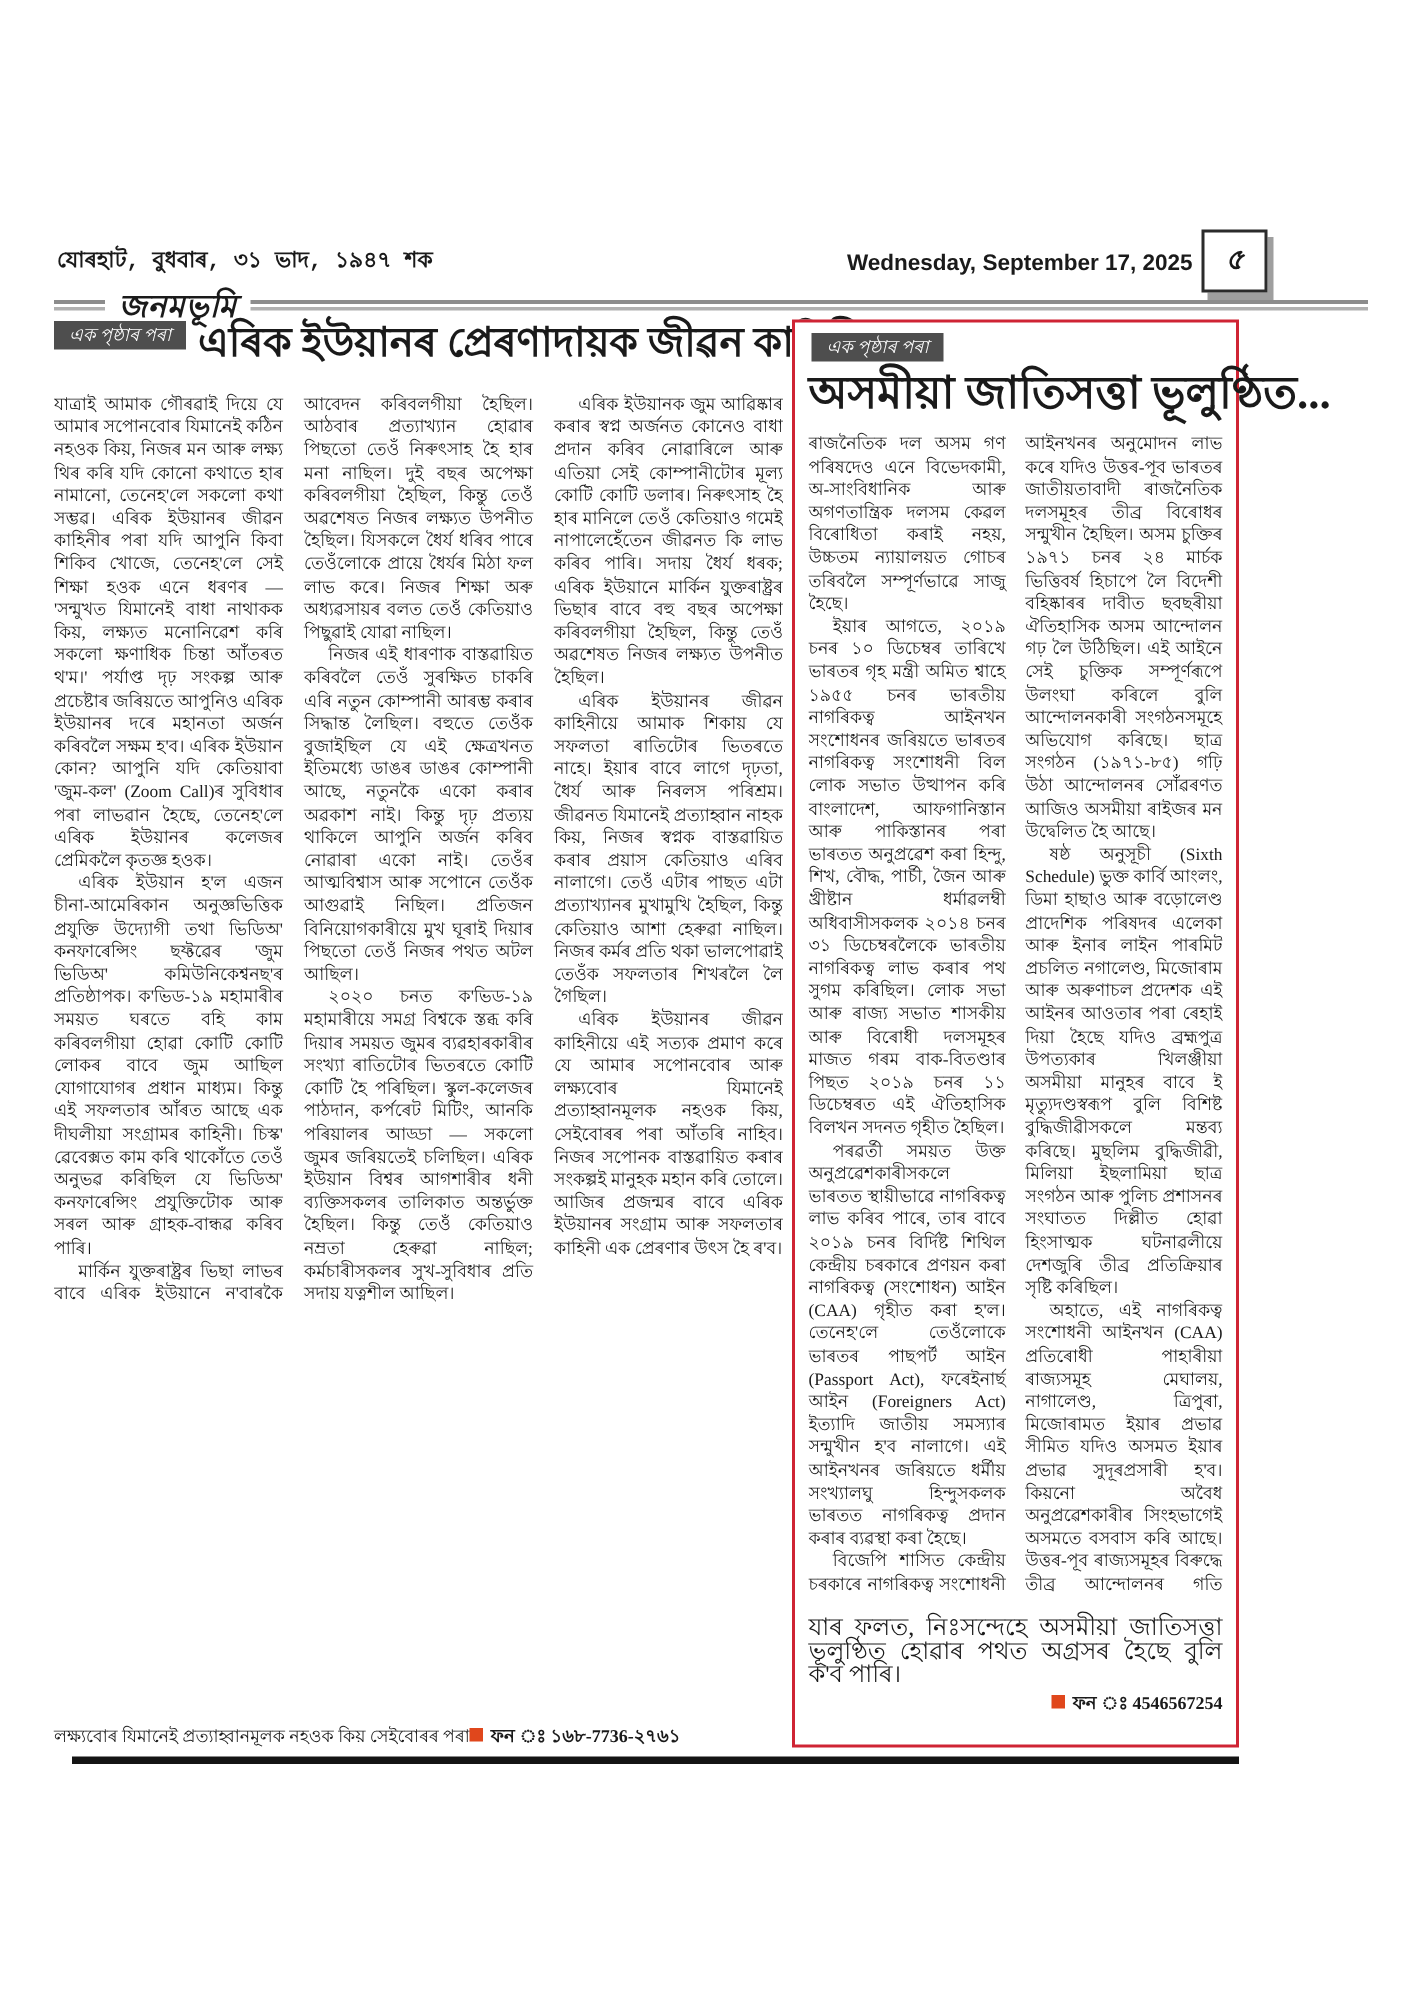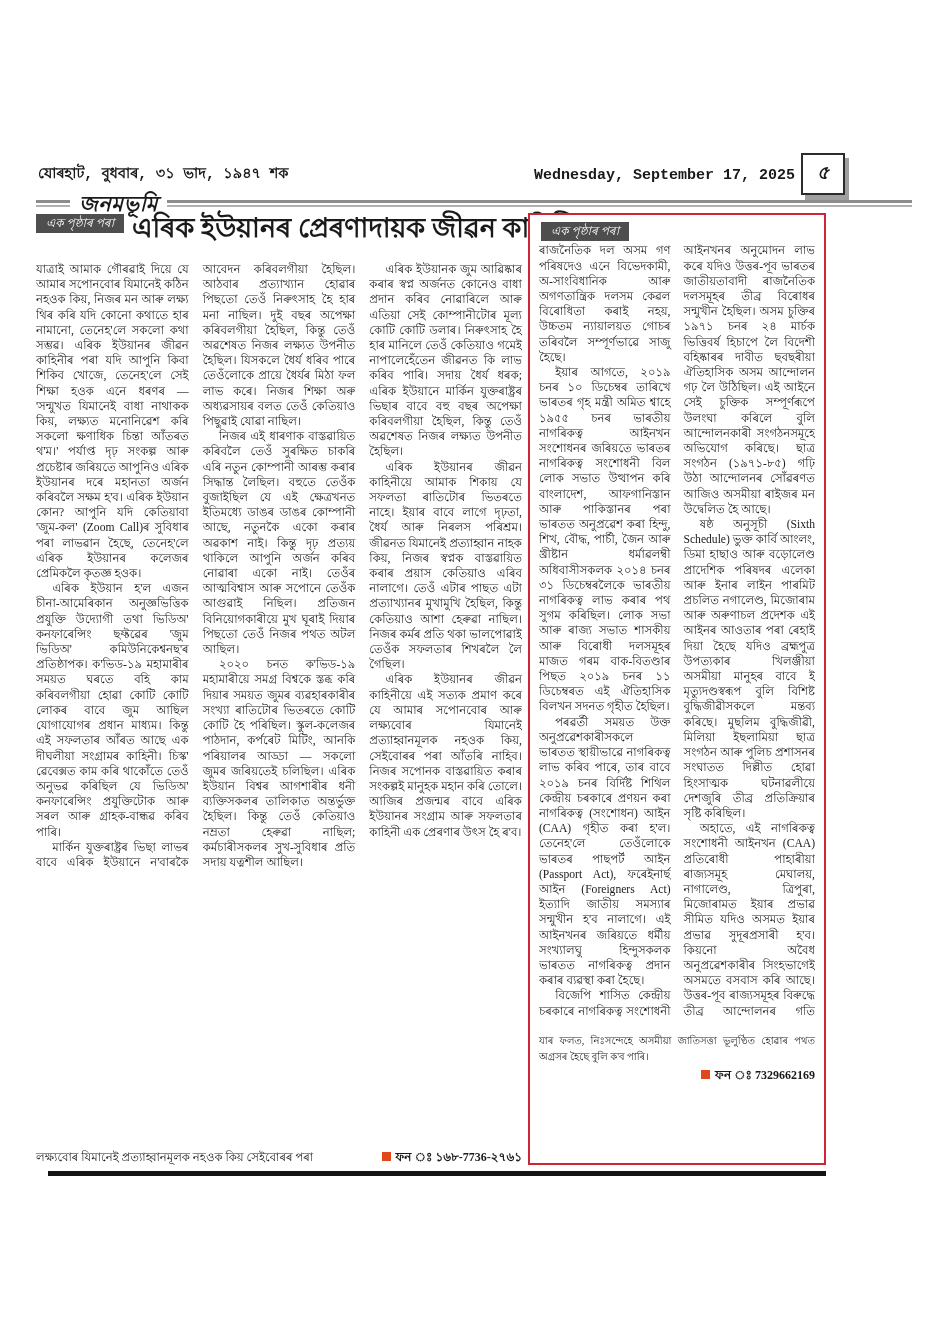--- a/index.html
+++ b/index.html
@@ -14,21 +14,21 @@
   body{
     width:945px;height:1337px;position:relative;overflow:hidden;
     font-family:"Liberation Serif","DejaVu Serif",serif;color:var(--ink);
   }
   
   .dateline-left{
     position:absolute;left:38px;top:162px;font-size:14.5px;font-weight:bold;font-family:Liberation Mono, monospace;
   }
   .dateline-right{
     position:absolute;right:150px;top:167px;font-size:15px;font-weight:bold;
-    font-family:Liberation Mono, monospace;
+    font-family:Liberation Sans, sans-serif;
   }
   .page-number-box{
     position:absolute;left:801px;top:153px;width:44px;height:42px;
     border:2px solid #2b2b2b;background:#fff;box-shadow:4px 5px 0 #9f9f9f;
     display:flex;align-items:center;justify-content:center;
     font-size:19px;font-weight:bold;font-style:italic;
   }
   .header-rule{
     position:absolute;left:36px;top:200px;width:876px;height:7px;
     background:linear-gradient(#8c8c8c 0 2.5px,#ffffff 2.5px 4.5px,#b0b0b0 4.5px 7px);
@@ -60,38 +60,38 @@
   .article-left h1{
     font-size:27px;font-weight:bold;text-align:center;padding-left:96px;
     line-height:1.25;white-space:nowrap;
   }
   .article-left .body-cols{
     margin-top:6px;height:878px;overflow:hidden;
     column-count:3;column-gap:14px;
   }
   .article-left .foot{
     position:absolute;left:0;bottom:0;width:100%;background:#fff;
-    display:flex;justify-content:space-between;align-items:baseline;
+    display:flex;align-items:baseline;
   }
   .article-left .closing{font-size:11.6px;line-height:15px;}
   
   .article-right{
     position:absolute;left:528px;top:213px;width:298px;height:952px;
     border:2px solid var(--accent-red);padding:5px 9px 8px;background:#fff;
   }
   .article-right .tag{margin:2px 0 2px 2px;}
   .article-right h1{
     font-size:30px;font-weight:bold;line-height:1.2;margin:2px 0 7px;
     white-space:nowrap;
   }
   .article-right .body-cols{
     height:788px;overflow:hidden;column-count:2;column-gap:13px;
   }
   .article-right .closing{
-    font-size:10px;line-height:15.2px;text-align:justify;margin-top:2px;
+    font-size:16px;line-height:15.2px;text-align:justify;margin-top:2px;
   }
   .article-right .phone-row{display:block;text-align:right;margin-top:2px;}
   
   .bottom-rule{
     position:absolute;left:48px;top:1171px;width:778px;height:5px;background:#141414;
   }
 </style>
 </head>
 <body>
 
@@ -119,25 +119,26 @@
       <p>এৰিক ইউয়ানৰ জীৱন কাহিনীয়ে এই সত্যক প্ৰমাণ কৰে যে আমাৰ সপোনবোৰ আৰু লক্ষ্যবোৰ যিমানেই প্ৰত্যাহ্বানমূলক নহওক কিয়, সেইবোৰৰ পৰা আঁতৰি নাহিব। নিজৰ সপোনক বাস্তৱায়িত কৰাৰ সংকল্পই মানুহক মহান কৰি তোলে। আজিৰ প্ৰজন্মৰ বাবে এৰিক ইউয়ানৰ সংগ্ৰাম আৰু সফলতাৰ কাহিনী এক প্ৰেৰণাৰ উৎস হৈ ৰ'ব।</p>
     </div>
   <div class="foot">
     <span class="closing">লক্ষ্যবোৰ যিমানেই প্ৰত্যাহ্বানমূলক নহওক কিয় সেইবোৰৰ পৰা</span>
     <span class="phone-row"><span class="sq"></span><span>ফন ঃ ১৬৮-7736-২৭৬১</span></span>
   </div>
 </div>
 
 <div class="article-right">
   <span class="tag">এক পৃষ্ঠাৰ পৰা</span>
+  <h1>অসমীয়া জাতিসত্তা ভূলুণ্ঠিত...</h1>
   <div class="body-cols">
       <p>ৰাজনৈতিক দল অসম গণ পৰিষদেও এনে বিভেদকামী, অ-সাংবিধানিক আৰু অগণতান্ত্ৰিক দলসম কেৱল বিৰোধিতা কৰাই নহয়, উচ্চতম ন্যায়ালয়ত গোচৰ তৰিবলৈ সম্পূৰ্ণভাৱে সাজু হৈছে।</p>
       <p>ইয়াৰ আগতে, ২০১৯ চনৰ ১০ ডিচেম্বৰ তাৰিখে ভাৰতৰ গৃহ মন্ত্ৰী অমিত শ্বাহে ১৯৫৫ চনৰ ভাৰতীয় নাগৰিকত্ব আইনখন সংশোধনৰ জৰিয়তে ভাৰতৰ নাগৰিকত্ব সংশোধনী বিল লোক সভাত উত্থাপন কৰি বাংলাদেশ, আফগানিস্তান আৰু পাকিস্তানৰ পৰা ভাৰতত অনুপ্ৰৱেশ কৰা হিন্দু, শিখ, বৌদ্ধ, পাৰ্চী, জৈন আৰু খ্ৰীষ্টান ধৰ্মাৱলম্বী অধিবাসীসকলক ২০১৪ চনৰ ৩১ ডিচেম্বৰলৈকে ভাৰতীয় নাগৰিকত্ব লাভ কৰাৰ পথ সুগম কৰিছিল। লোক সভা আৰু ৰাজ্য সভাত শাসকীয় আৰু বিৰোধী দলসমূহৰ মাজত গৰম বাক-বিতণ্ডাৰ পিছত ২০১৯ চনৰ ১১ ডিচেম্বৰত এই ঐতিহাসিক বিলখন সদনত গৃহীত হৈছিল।</p>
       <p>পৰৱৰ্তী সময়ত উক্ত অনুপ্ৰৱেশকাৰীসকলে ভাৰতত স্থায়ীভাৱে নাগৰিকত্ব লাভ কৰিব পাৰে, তাৰ বাবে ২০১৯ চনৰ বিৰ্দিষ্ট শিথিল কেন্দ্ৰীয় চৰকাৰে প্ৰণয়ন কৰা নাগৰিকত্ব (সংশোধন) আইন (CAA) গৃহীত কৰা হ'ল। তেনেহ'লে তেওঁলোকে ভাৰতৰ পাছপৰ্ট আইন (Passport Act), ফৰেইনাৰ্ছ আইন (Foreigners Act) ইত্যাদি জাতীয় সমস্যাৰ সন্মুখীন হ'ব নালাগে। এই আইনখনৰ জৰিয়তে ধৰ্মীয় সংখ্যালঘু হিন্দুসকলক ভাৰতত নাগৰিকত্ব প্ৰদান কৰাৰ ব্যৱস্থা কৰা হৈছে।</p>
       <p>বিজেপি শাসিত কেন্দ্ৰীয় চৰকাৰে নাগৰিকত্ব সংশোধনী আইনখনৰ অনুমোদন লাভ কৰে যদিও উত্তৰ-পূব ভাৰতৰ জাতীয়তাবাদী ৰাজনৈতিক দলসমূহৰ তীব্ৰ বিৰোধৰ সন্মুখীন হৈছিল। অসম চুক্তিৰ ১৯৭১ চনৰ ২৪ মাৰ্চক ভিত্তিবৰ্ষ হিচাপে লৈ বিদেশী বহিষ্কাৰৰ দাবীত ছবছৰীয়া ঐতিহাসিক অসম আন্দোলন গঢ় লৈ উঠিছিল। এই আইনে সেই চুক্তিক সম্পূৰ্ণৰূপে উলংঘা কৰিলে বুলি আন্দোলনকাৰী সংগঠনসমূহে অভিযোগ কৰিছে। ছাত্ৰ সংগঠন (১৯৭১-৮৫) গঢ়ি উঠা আন্দোলনৰ সোঁৱৰণত আজিও অসমীয়া ৰাইজৰ মন উদ্বেলিত হৈ আছে।</p>
       <p>ষষ্ঠ অনুসূচী (Sixth Schedule) ভুক্ত কাৰ্বি আংলং, ডিমা হাছাও আৰু বড়োলেণ্ড প্ৰাদেশিক পৰিষদৰ এলেকা আৰু ইনাৰ লাইন পাৰমিট প্ৰচলিত নগালেণ্ড, মিজোৰাম আৰু অৰুণাচল প্ৰদেশক এই আইনৰ আওতাৰ পৰা ৰেহাই দিয়া হৈছে যদিও ব্ৰহ্মপুত্ৰ উপত্যকাৰ খিলঞ্জীয়া অসমীয়া মানুহৰ বাবে ই মৃত্যুদণ্ডস্বৰূপ বুলি বিশিষ্ট বুদ্ধিজীৱীসকলে মন্তব্য কৰিছে। মুছলিম বুদ্ধিজীৱী, মিলিয়া ইছলামিয়া ছাত্ৰ সংগঠন আৰু পুলিচ প্ৰশাসনৰ সংঘাতত দিল্লীত হোৱা হিংসাত্মক ঘটনাৱলীয়ে দেশজুৰি তীব্ৰ প্ৰতিক্ৰিয়াৰ সৃষ্টি কৰিছিল।</p>
       <p>অহাতে, এই নাগৰিকত্ব সংশোধনী আইনখন (CAA) প্ৰতিৰোধী পাহাৰীয়া ৰাজ্যসমূহ মেঘালয়, নাগালেণ্ড, ত্ৰিপুৰা, মিজোৰামত ইয়াৰ প্ৰভাৱ সীমিত যদিও অসমত ইয়াৰ প্ৰভাৱ সুদূৰপ্ৰসাৰী হ'ব। কিয়নো অবৈধ অনুপ্ৰৱেশকাৰীৰ সিংহভাগেই অসমতে বসবাস কৰি আছে। উত্তৰ-পূব ৰাজ্যসমূহৰ বিৰুদ্ধে তীব্ৰ আন্দোলনৰ গতি উঠিছিল; বিশেষকৈ অসমীয়া জনমানসত এই আইনখনৰ বিৰুদ্ধে জাতি-ধৰ্ম-নিৰ্বিশেষে গণ-সমাবেশ, ধৰ্মঘট, গণ-মিছিল, হুইপ-আউট আদি কাৰ্যসূচী ৰূপায়ণ কৰা হৈছিল।</p>
     </div>
   <div class="closing">যাৰ ফলত, নিঃসন্দেহে অসমীয়া জাতিসত্তা ভূলুণ্ঠিত হোৱাৰ পথত অগ্ৰসৰ হৈছে বুলি ক'ব পাৰি।</div>
-  <span class="phone-row"><span class="sq"></span><span>ফন ঃ 7329662169</span></span>
+  <span class="phone-row"><span class="sq"></span><span>ফন ঃ 4546567254</span></span>
 </div>
 
 <div class="bottom-rule"></div>
 
 </body></html>

